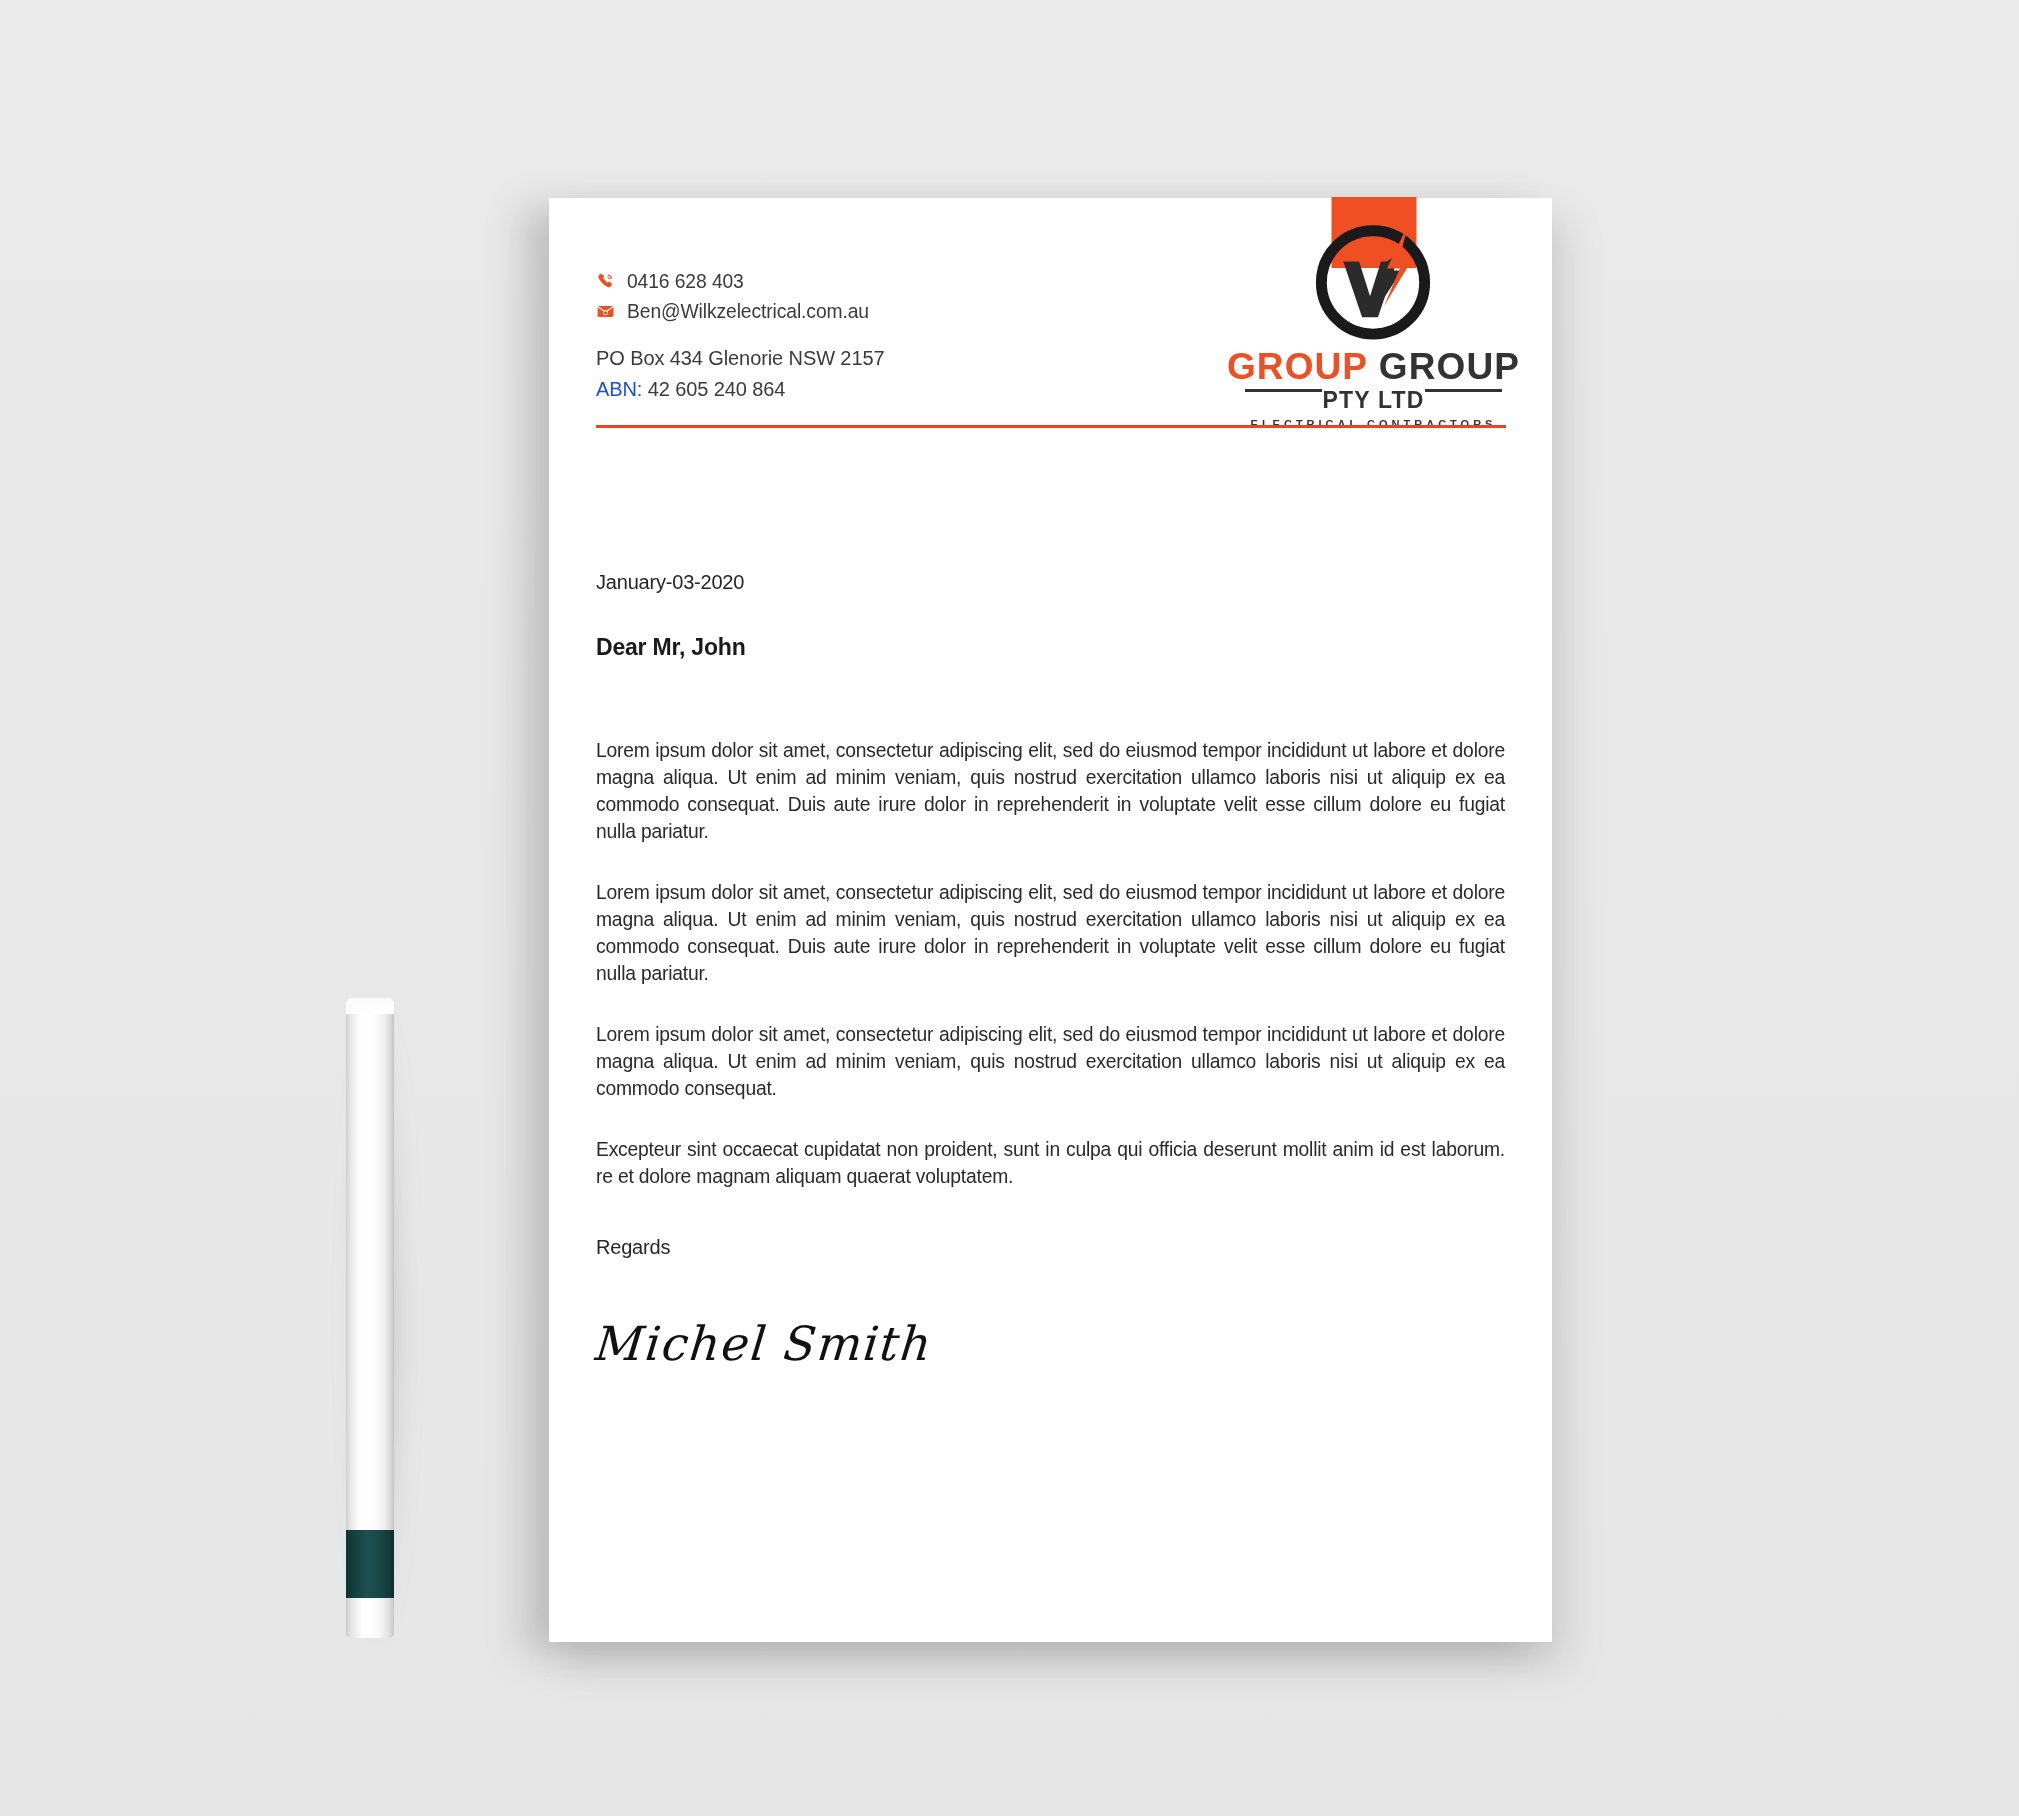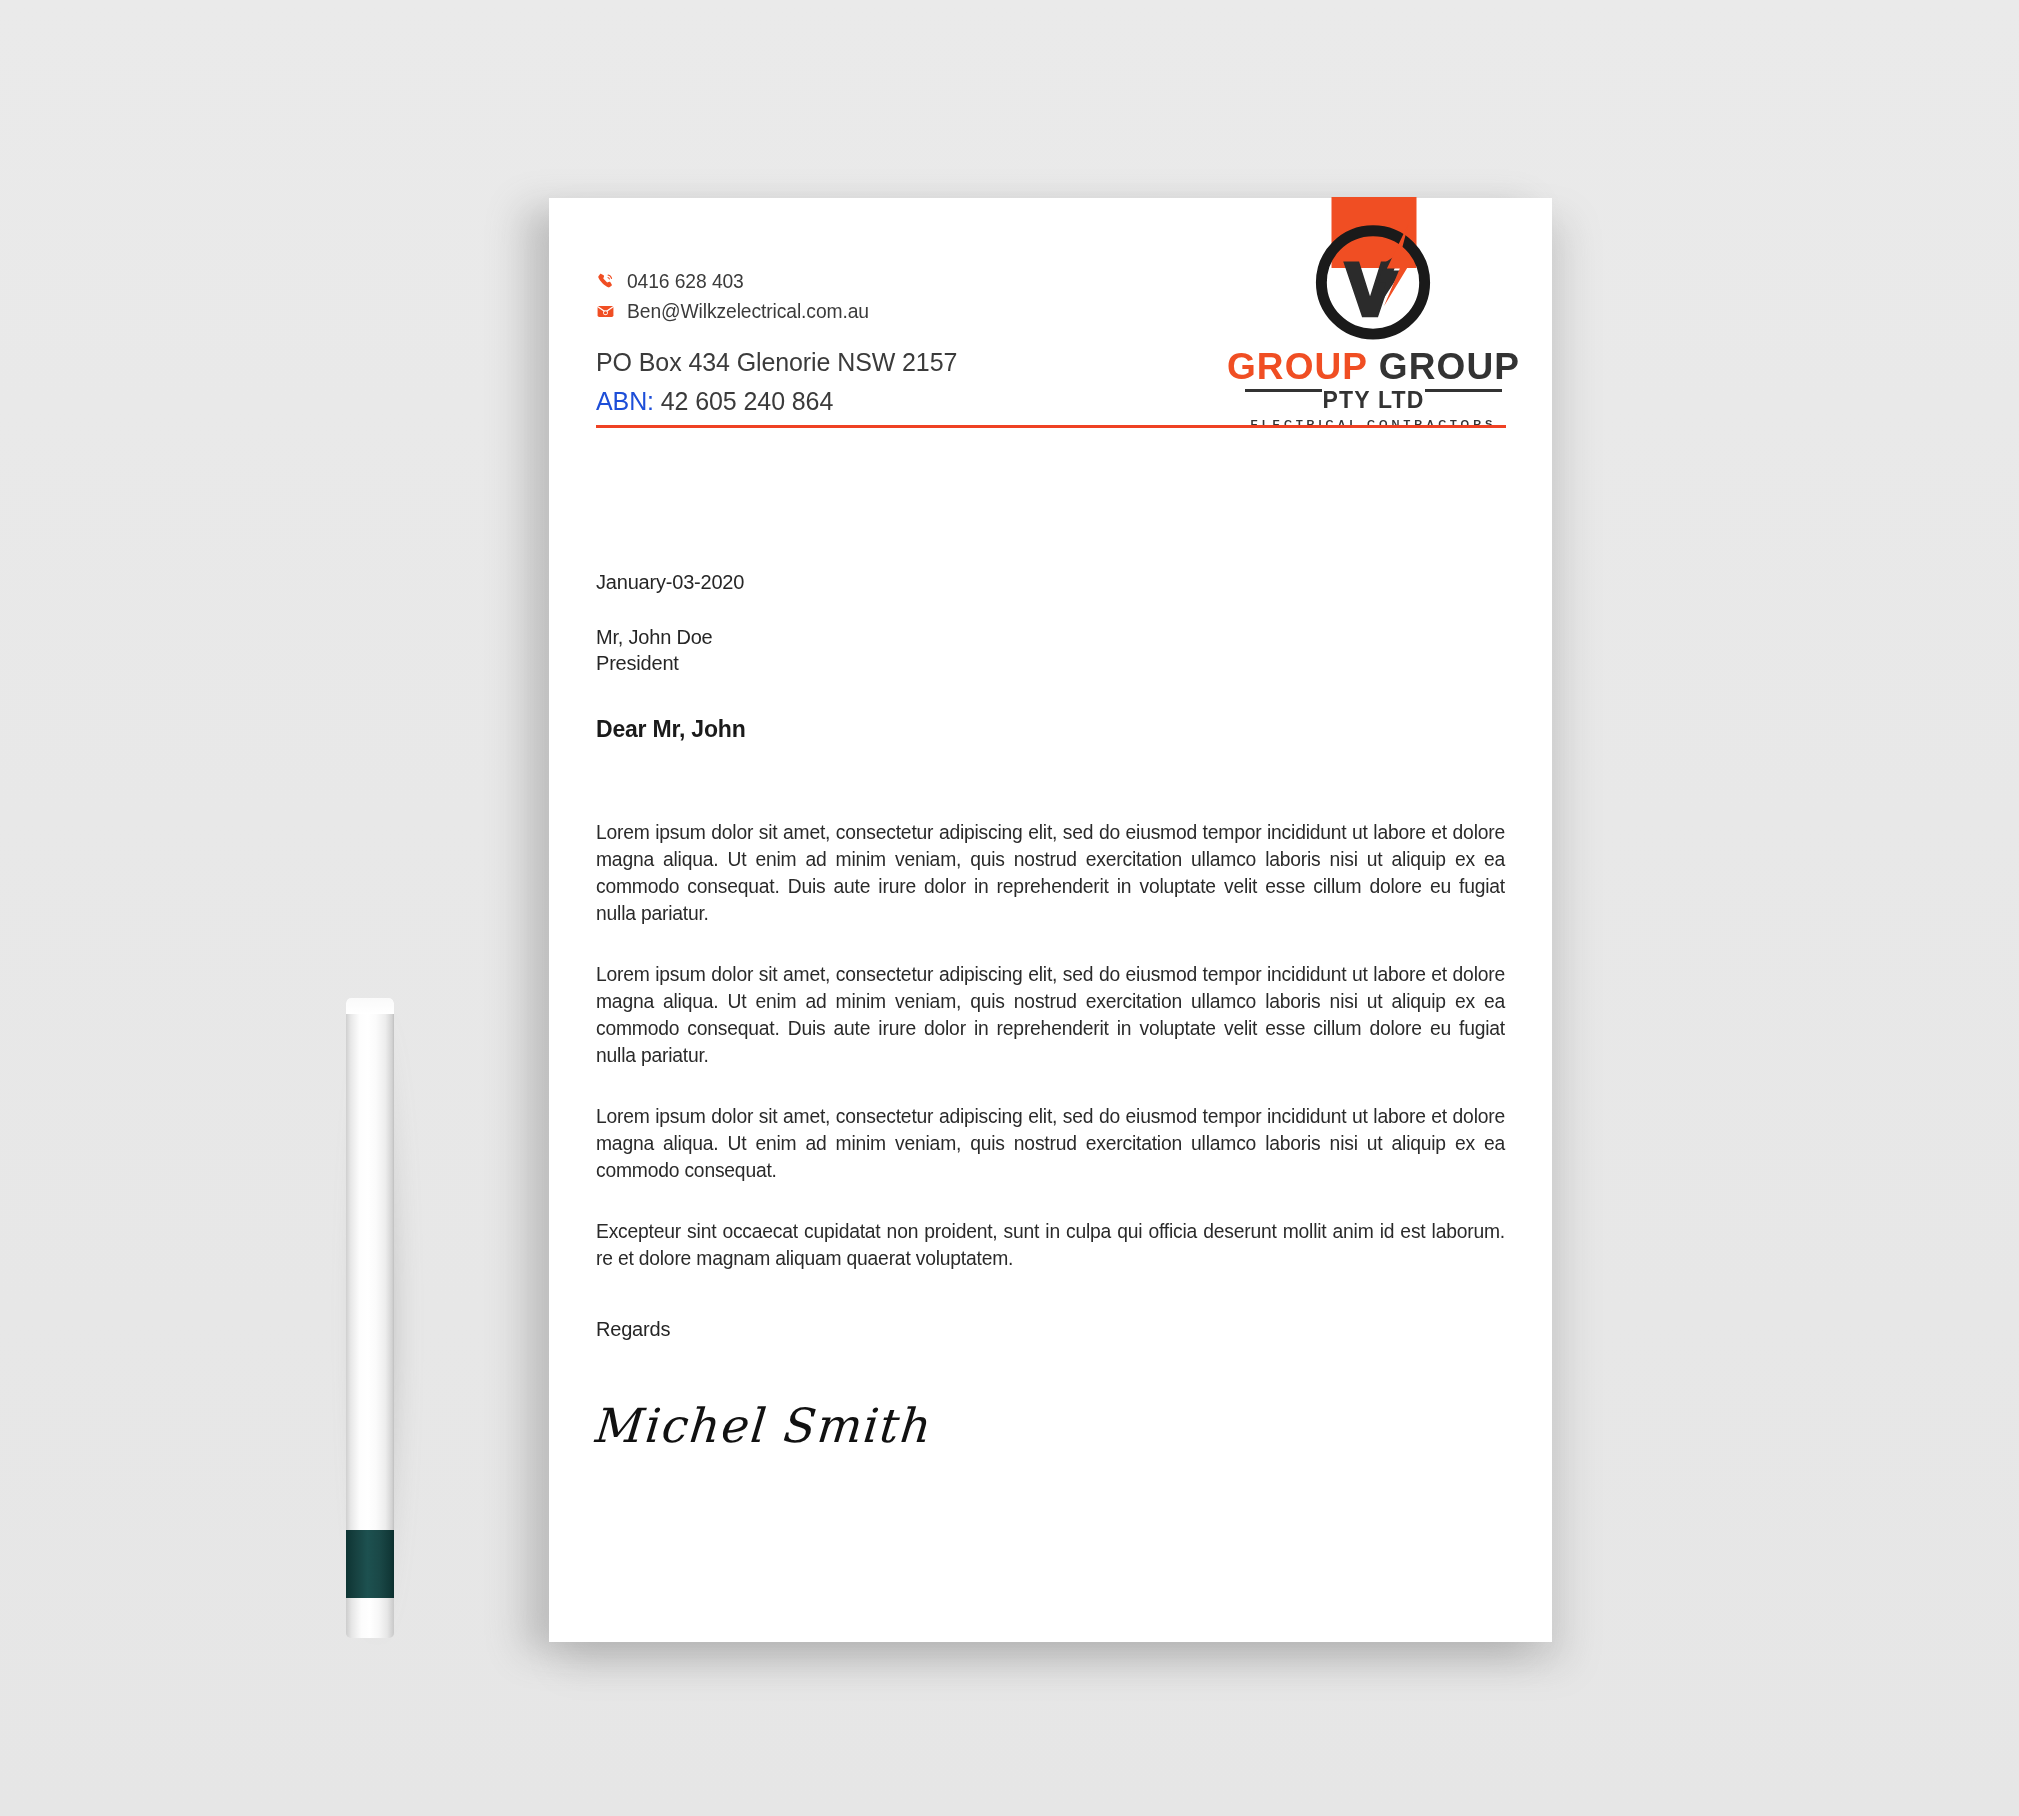--- a/index.html
+++ b/index.html
@@ -74,21 +74,21 @@
   }
   .c-line {
     display:flex; align-items:center;
     font-size:19.3px; color:#3b3b3b; line-height:1.55;
     letter-spacing:-0.1px;
   }
   .c-icon { width:22px; margin-right:9px; display:flex; align-items:center; }
   .c-icon svg { display:block; }
   .addr {
     margin-top:16px;
-    font-size:25px; color:#3b3b3b; line-height:1.55; letter-spacing:-0.1px;
+    font-size:20px; color:#3b3b3b; line-height:1.55; letter-spacing:-0.1px;
   }
   .abn-label { color:#1d4ed8;text-align:right; }
   .abn-value { color:#3b3b3b; }
 
   
   #logo {
     position:absolute; right:26px; top:-1px;
     width:305px;
   }
   .mark { position:relative; height:149px; }
@@ -228,24 +228,20 @@
           <div class="wm-tag">ELECTRICAL CONTRACTORS</div>
         </div>
       </div>
 
       <div class="divider"></div>
     </div>
 
     <div id="content">
       <div class="date">January-03-2020</div>
 
-      <div class="recipient-top">
-        <div>Mr, John Doe</div>
-        <div>President</div>
-      </div>
 
 
       <div class="salutation">Dear Mr, John</div>
 
       <p class="para first">Lorem ipsum dolor sit amet, consectetur adipiscing elit, sed do eiusmod tempor incididunt ut labore et dolore magna aliqua. Ut enim ad minim veniam, quis nostrud exercitation ullamco laboris nisi ut aliquip ex ea commodo consequat. Duis aute irure dolor in reprehenderit in voluptate velit esse cillum dolore eu fugiat nulla pariatur.</p>
       <p class="para">Lorem ipsum dolor sit amet, consectetur adipiscing elit, sed do eiusmod tempor incididunt ut labore et dolore magna aliqua. Ut enim ad minim veniam, quis nostrud exercitation ullamco laboris nisi ut aliquip ex ea commodo consequat. Duis aute irure dolor in reprehenderit in voluptate velit esse cillum dolore eu fugiat nulla pariatur.</p>
       <p class="para">Lorem ipsum dolor sit amet, consectetur adipiscing elit, sed do eiusmod tempor incididunt ut labore et dolore magna aliqua. Ut enim ad minim veniam, quis nostrud exercitation ullamco laboris nisi ut aliquip ex ea commodo consequat.</p>
       <p class="para">Excepteur sint occaecat cupidatat non proident, sunt in culpa qui officia deserunt mollit anim id est laborum. re et dolore magnam aliquam quaerat voluptatem.</p>
 
       <div class="regards">Regards</div>

